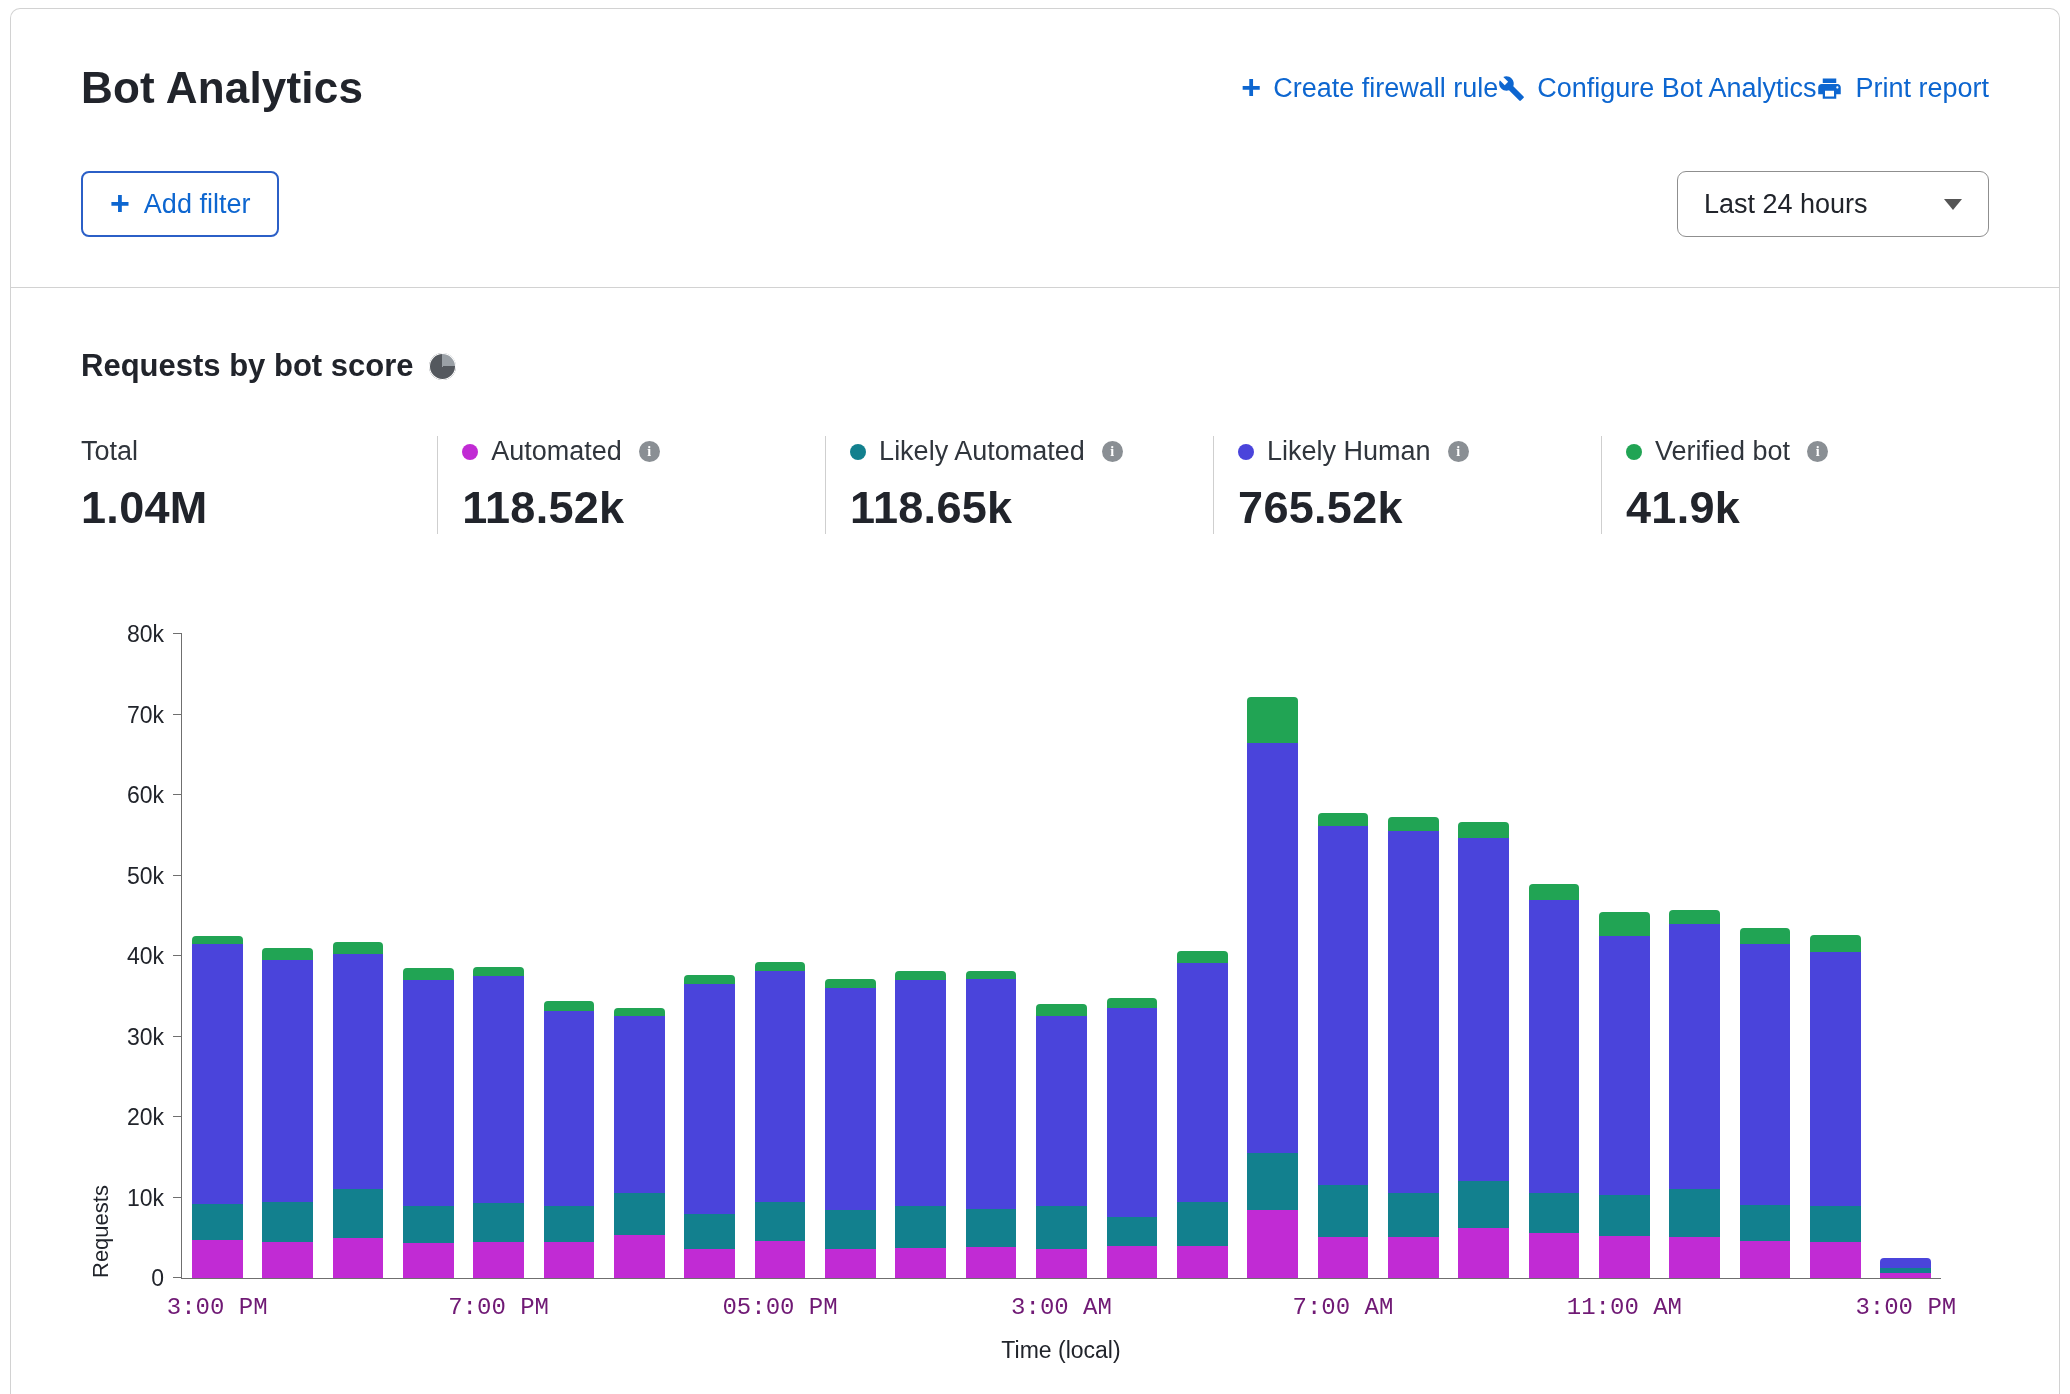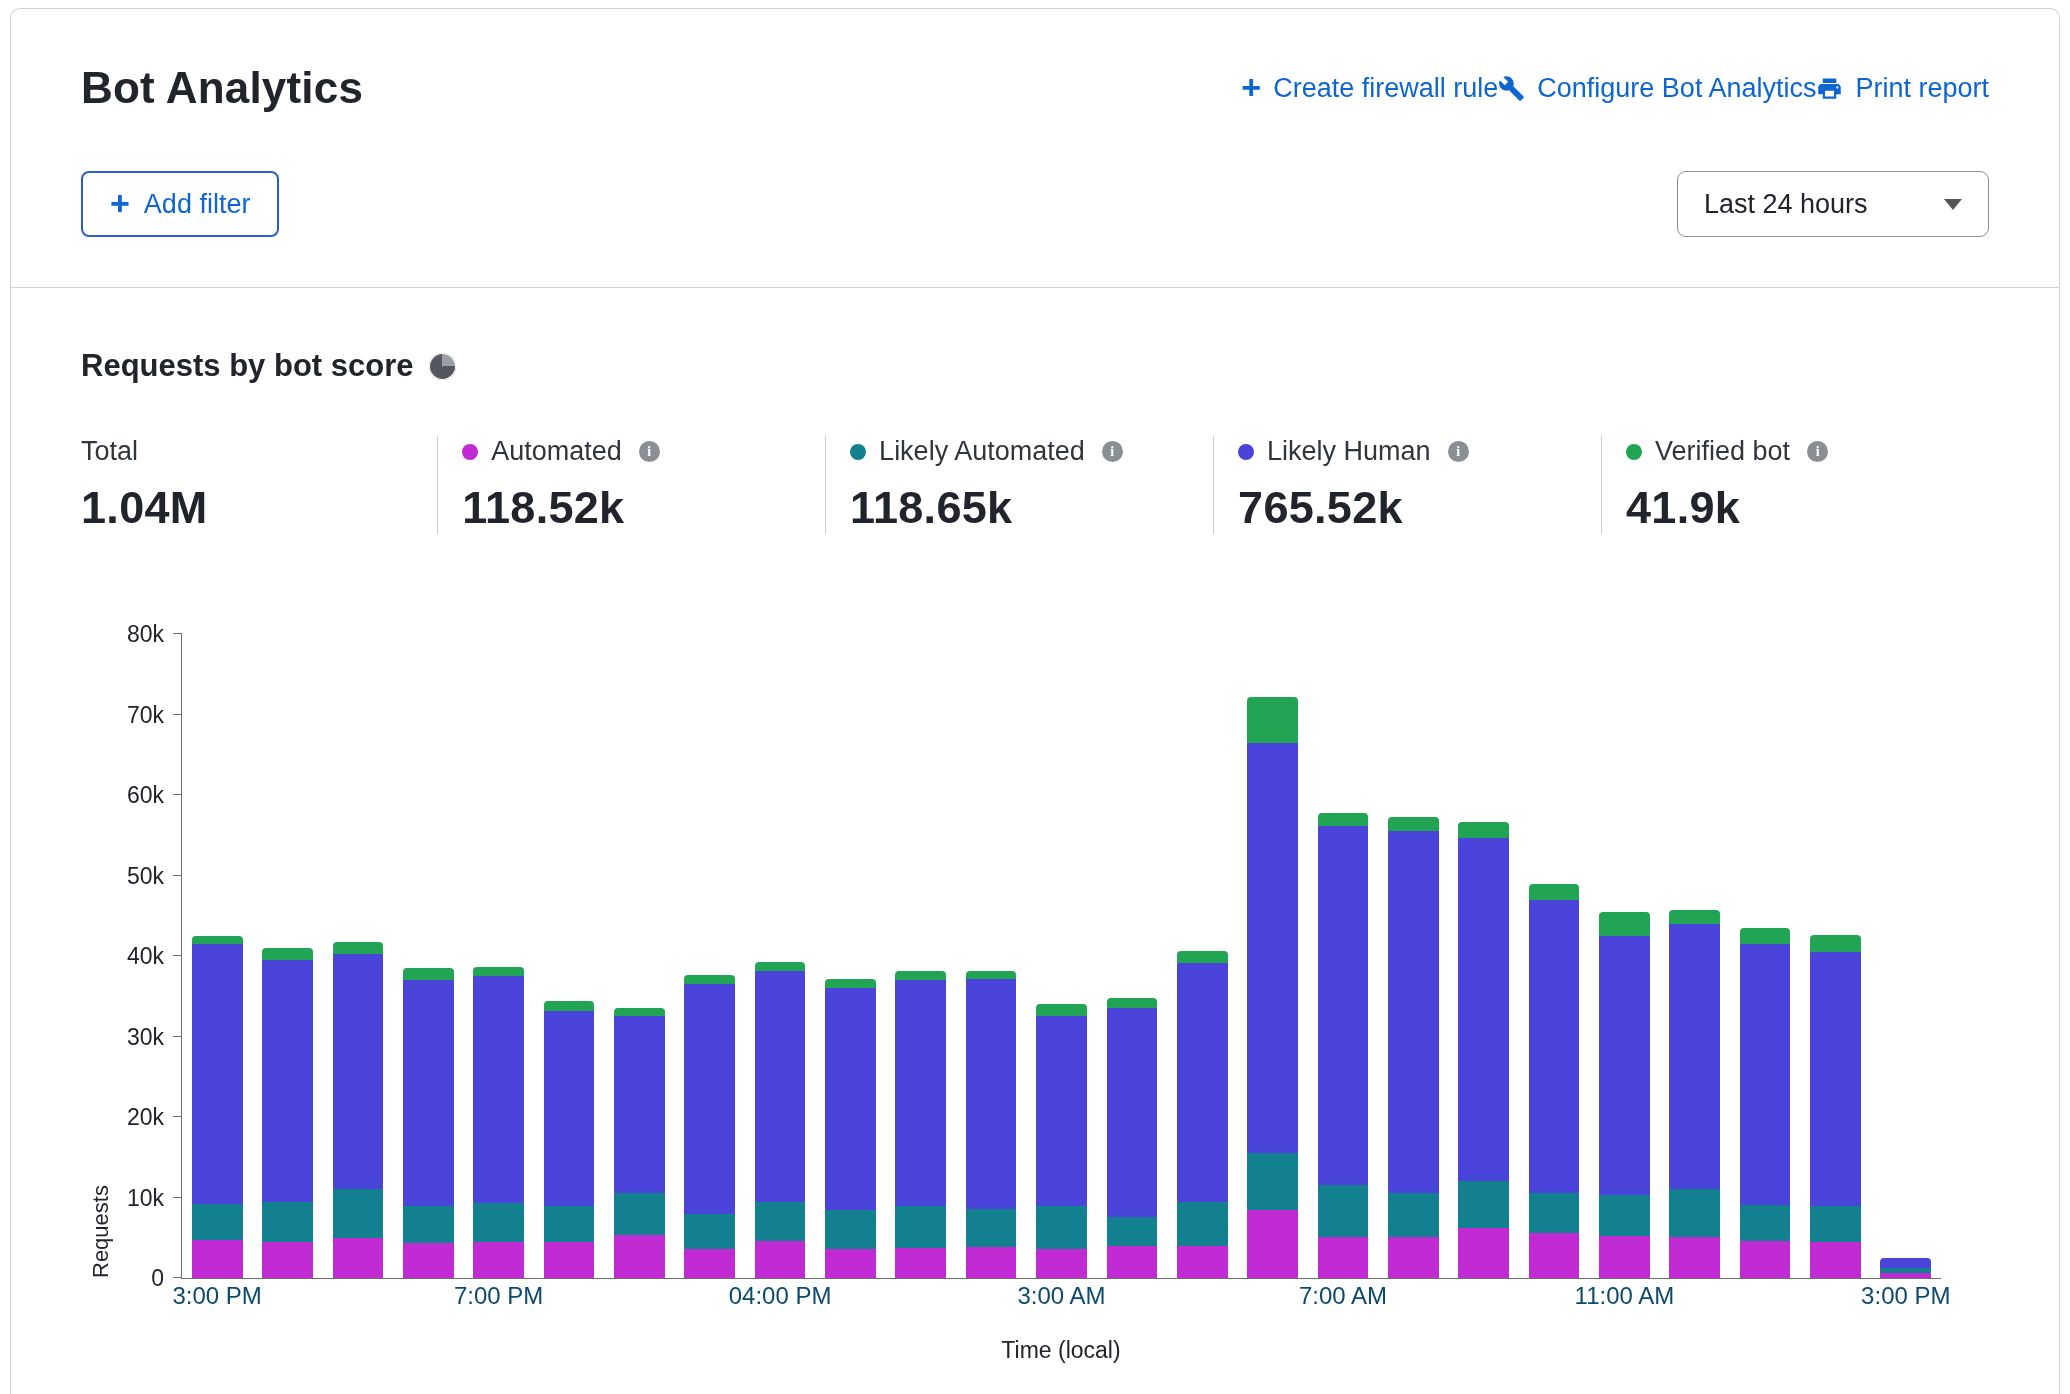--- a/index.html
+++ b/index.html
@@ -87,22 +87,22 @@
     transform: translateY(50%); font-size: 23px; color: #21242b; white-space: nowrap;
   }
   .ytickmark { position: absolute; left: -9px; width: 9px; height: 1px; background: #6f6f6f; }
   .y-axis-title {
     position: absolute; left: -94px; top: 0; bottom: 0;
     display: flex; align-items: center;
     writing-mode: vertical-rl; transform: rotate(180deg);
     font-size: 22px; color: #21242b;
   }
   .xtick {
-    position: absolute; top: 100%; margin-top: 4px; transform: translateX(-50%);
-    font-size: 24px; color: #0c4a6e; white-space: nowrap;
+    position: absolute; top: 100%; margin-top: 16px; transform: translateX(-50%);
+    font-size: 24px; color: #701a75; white-space: nowrap; font-family: Liberation Mono, monospace;
   }
   .x-axis-title { margin-left: 100px; width: 1760px; text-align: center; margin-top: 58px; font-size: 23px; color: #21242b; }
 </style>
 </head>
 <body>
 
 <div class="page">
 
   <div class="header">
     <div class="header-top">
@@ -413,21 +413,21 @@
               <div class="bar">
                 <div class="seg" style="height: 0.75%; background: rgb(193, 43, 212);"></div>
                 <div class="seg" style="height: 0.875%; background: rgb(18, 128, 142);"></div>
                 <div class="seg" style="height: 1.5%; background: rgb(74, 68, 219);"></div>
               </div>
             </div>
           </div>
         <div id="xticks">
             <div class="xtick" style="left: 2%;">3:00 PM</div>
             <div class="xtick" style="left: 18%;">7:00 PM</div>
-            <div class="xtick" style="left: 34%;">04:00 PM</div>
+            <div class="xtick" style="left: 34%;">05:00 PM</div>
             <div class="xtick" style="left: 50%;">3:00 AM</div>
             <div class="xtick" style="left: 66%;">7:00 AM</div>
             <div class="xtick" style="left: 82%;">11:00 AM</div>
             <div class="xtick" style="left: 98%;">3:00 PM</div>
           </div>
       </div>
       <div class="x-axis-title">Time (local)</div>
     </div>
   </div>
 </div>

